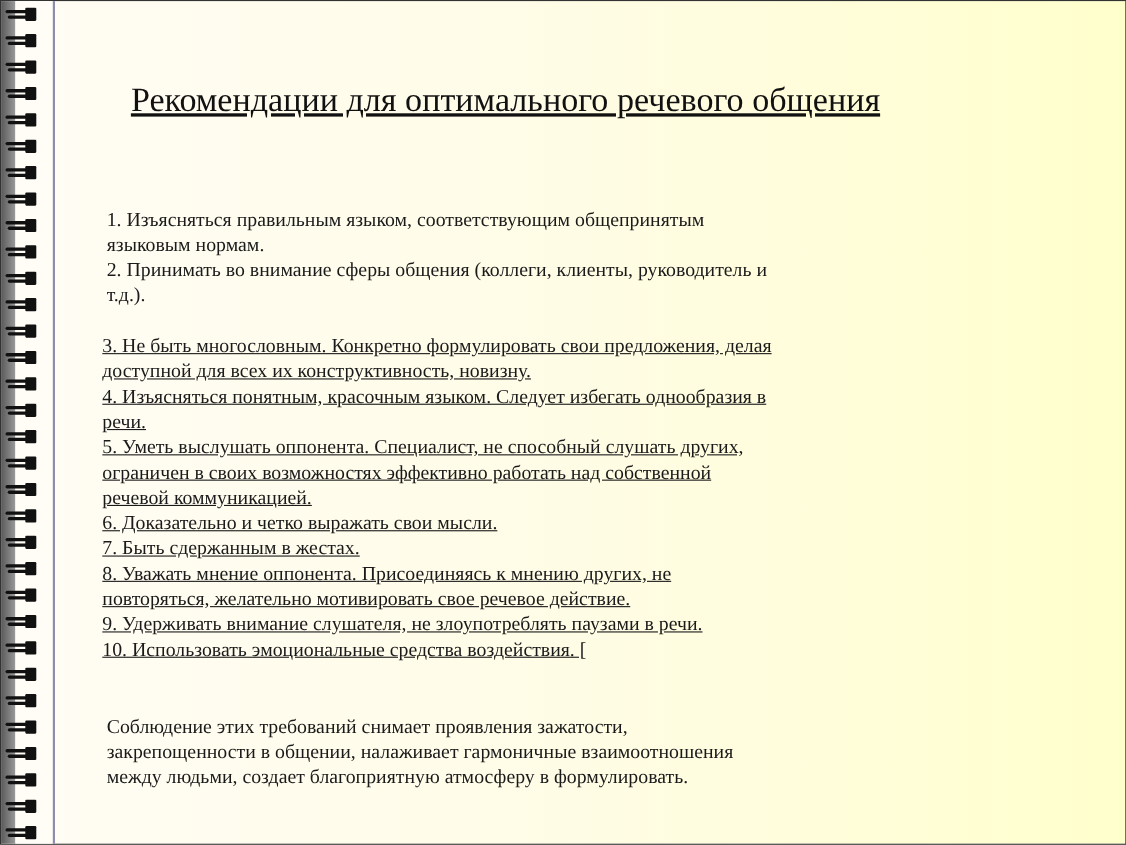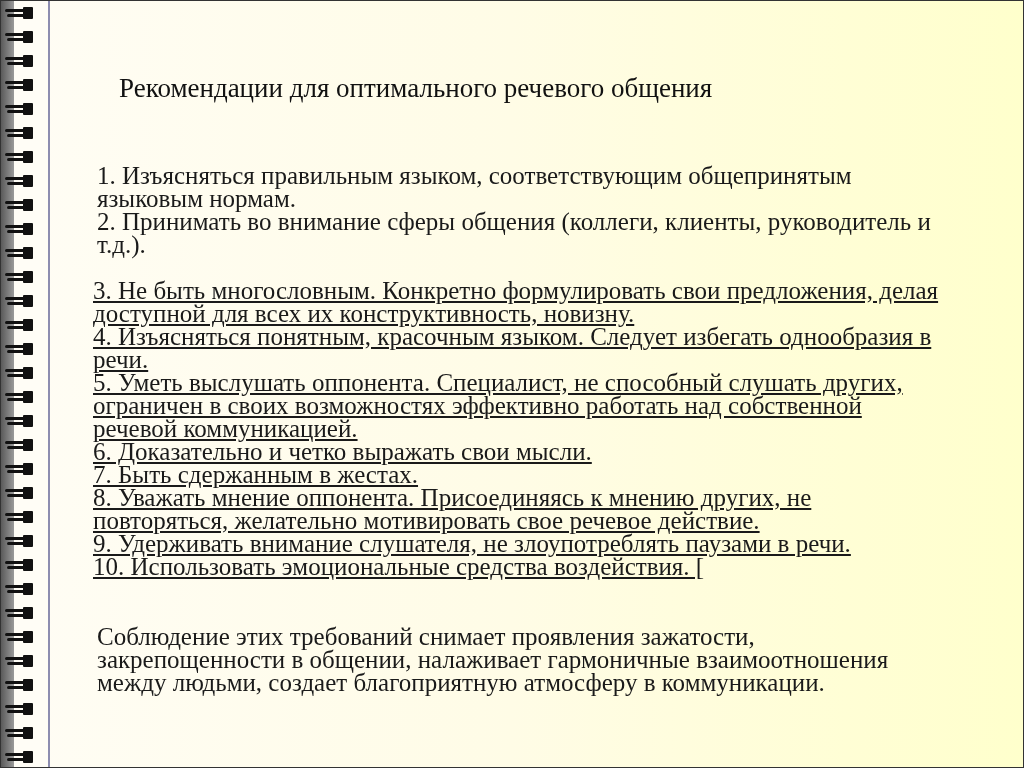--- a/index.html
+++ b/index.html
@@ -25,25 +25,26 @@
       position: absolute; left: 47px; top: 0; width: 2px; height: 766px;
       background: #8d8db0;
     }
     .rings { position: absolute; left: 4px; top: 6px; width: 28px; height: 760px; }
     .ring { position: absolute; left: 0; width: 26px; height: 12px; }
     .ring .bar1 { position: absolute; left: 0; top: 2px; width: 20px; height: 3px; background: #111; border-radius: 2px; }
     .ring .bar2 { position: absolute; left: 2px; top: 7px; width: 18px; height: 3px; background: #111; border-radius: 2px; }
     .ring .hole { position: absolute; left: 18px; top: 0; width: 10px; height: 12px; background: #111; border-radius: 1px; }
     .title {
       position: absolute; left: 118px; top: 72px; width: 800px;
-      font-size: 27px; color: #111; letter-spacing: 0px; white-space: nowrap;
+      font-size: 31px; color: #111; letter-spacing: 0px; white-space: nowrap; text-decoration: underline;
     }
     .para {
-      position: absolute; font-size: 25px; line-height: 23px; color: #1a1a1a;
+      position: absolute; font-size: 18px; line-height: 23px; color: #1a1a1a;
       white-space: pre-line;
+      margin-top: 24px;
     }
     .p1 { left: 96px; top: 163px; width: 880px; }
     .p2 { left: 92px; top: 278px; width: 890px; text-decoration: underline; }
     .p3 { left: 96px; top: 624px; width: 880px; }
   </style>
 </head>
 <body>
 
 <div class="slide">
   <div class="binding"></div>
@@ -225,14 +226,14 @@
 ограничен в своих возможностях эффективно работать над собственной
 речевой коммуникацией.
 6. Доказательно и четко выражать свои мысли.
 7. Быть сдержанным в жестах.
 8. Уважать мнение оппонента. Присоединяясь к мнению других, не
 повторяться, желательно мотивировать свое речевое действие.
 9. Удерживать внимание слушателя, не злоупотреблять паузами в речи.
 10. Использовать эмоциональные средства воздействия. [</div>
   <div class="para p3">Соблюдение этих требований снимает проявления зажатости,
 закрепощенности в общении, налаживает гармоничные взаимоотношения
-между людьми, создает благоприятную атмосферу в коммуникации.</div>
+между людьми, создает благоприятную атмосферу в формулировать.</div>
 </div>
 
 </body></html>

